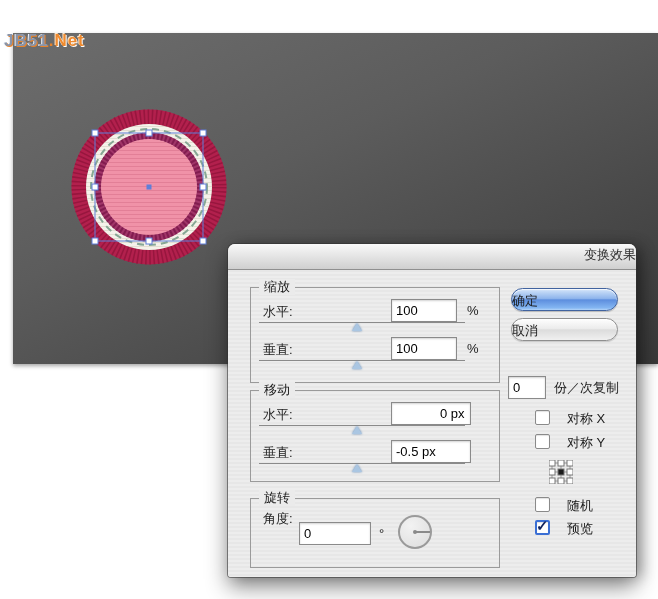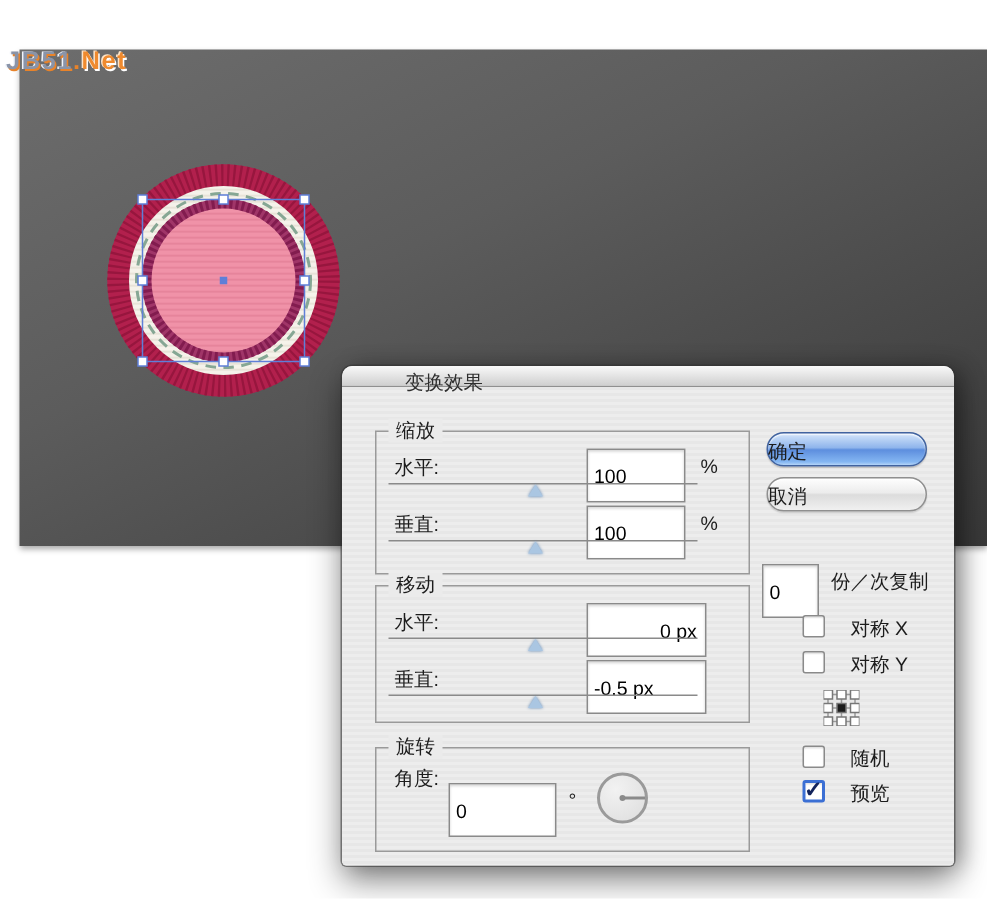--- a/index.html
+++ b/index.html
@@ -17,34 +17,34 @@
     box-shadow:0 2px 4px rgba(0,0,0,.35); z-index:1; }
 
   .badge { position:absolute; left:68px; top:106px; width:162px; height:162px; z-index:2; }
 
   
   .dialog { position:absolute; left:228px; top:244px; width:408px; height:333px;
     background:repeating-linear-gradient(180deg,#ededed 0px,#ededed 2px,#e7e7e7 2px,#e7e7e7 4px);
     border-radius:7px 7px 3px 3px;
     box-shadow:0 0 0 1px rgba(50,50,50,.55), 0 10px 22px rgba(0,0,0,.45), 6px 0 14px rgba(0,0,0,.25);
     z-index:10; font-size:13px; color:#1c1c1c; }
-  .titlebar { position:absolute; left:0; top:0; right:0; height:14px;
+  .titlebar { position:absolute; left:0; top:0; right:0; height:26px;
     background:linear-gradient(#f9f9f9,#e2e2e2 55%,#cfcfcf);
     border-bottom:1px solid #8f8f8f; border-radius:7px 7px 0 0;
-    text-align:left; line-height:22px; color:#2e2e2e;padding-left:42px; }
+    text-align:right; line-height:22px; color:#2e2e2e;padding-left:42px; }
 
   
   .group { position:absolute; border:1px solid #9a9a9a; }
   .group-label { position:absolute; top:-9px; left:8px; background:#ebebeb; padding:0 5px; line-height:16px; }
   .g-scale  { left:22px; top:43px;  width:250px; height:96px; }
   .g-move   { left:22px; top:146px; width:250px; height:92px; }
   .g-rotate { left:22px; top:254px; width:250px; height:70px; }
 
   .row-label { position:absolute; left:12px; }
-  .field { position:absolute; height:36px; border:1px solid #8a8a8a; background:#fff; font-size:13px; padding:0 4px;
+  .field { position:absolute; height:23px; border:1px solid #8a8a8a; background:#fff; font-size:13px; padding:0 4px;
     font-family:"Liberation Sans",sans-serif; box-shadow:inset 0 1px 2px rgba(0,0,0,.18); }
   .unit { position:absolute; }
 
   .slider-track { position:absolute; left:8px; width:206px; height:1px; background:#8a8a8a; }
   .slider-thumb { position:absolute; width:0; height:0; border-left:5px solid transparent; border-right:5px solid transparent;
     border-bottom:8px solid #aac6e2; filter:drop-shadow(0 0 1px #5f87b4); }
 
   
   .dial { position:absolute; left:147px; top:16px; width:34px; height:34px; border:2px solid #9a9a9a; border-radius:50%;
     background:radial-gradient(circle at 35% 30%,#f2f2f2,#ddd); }

